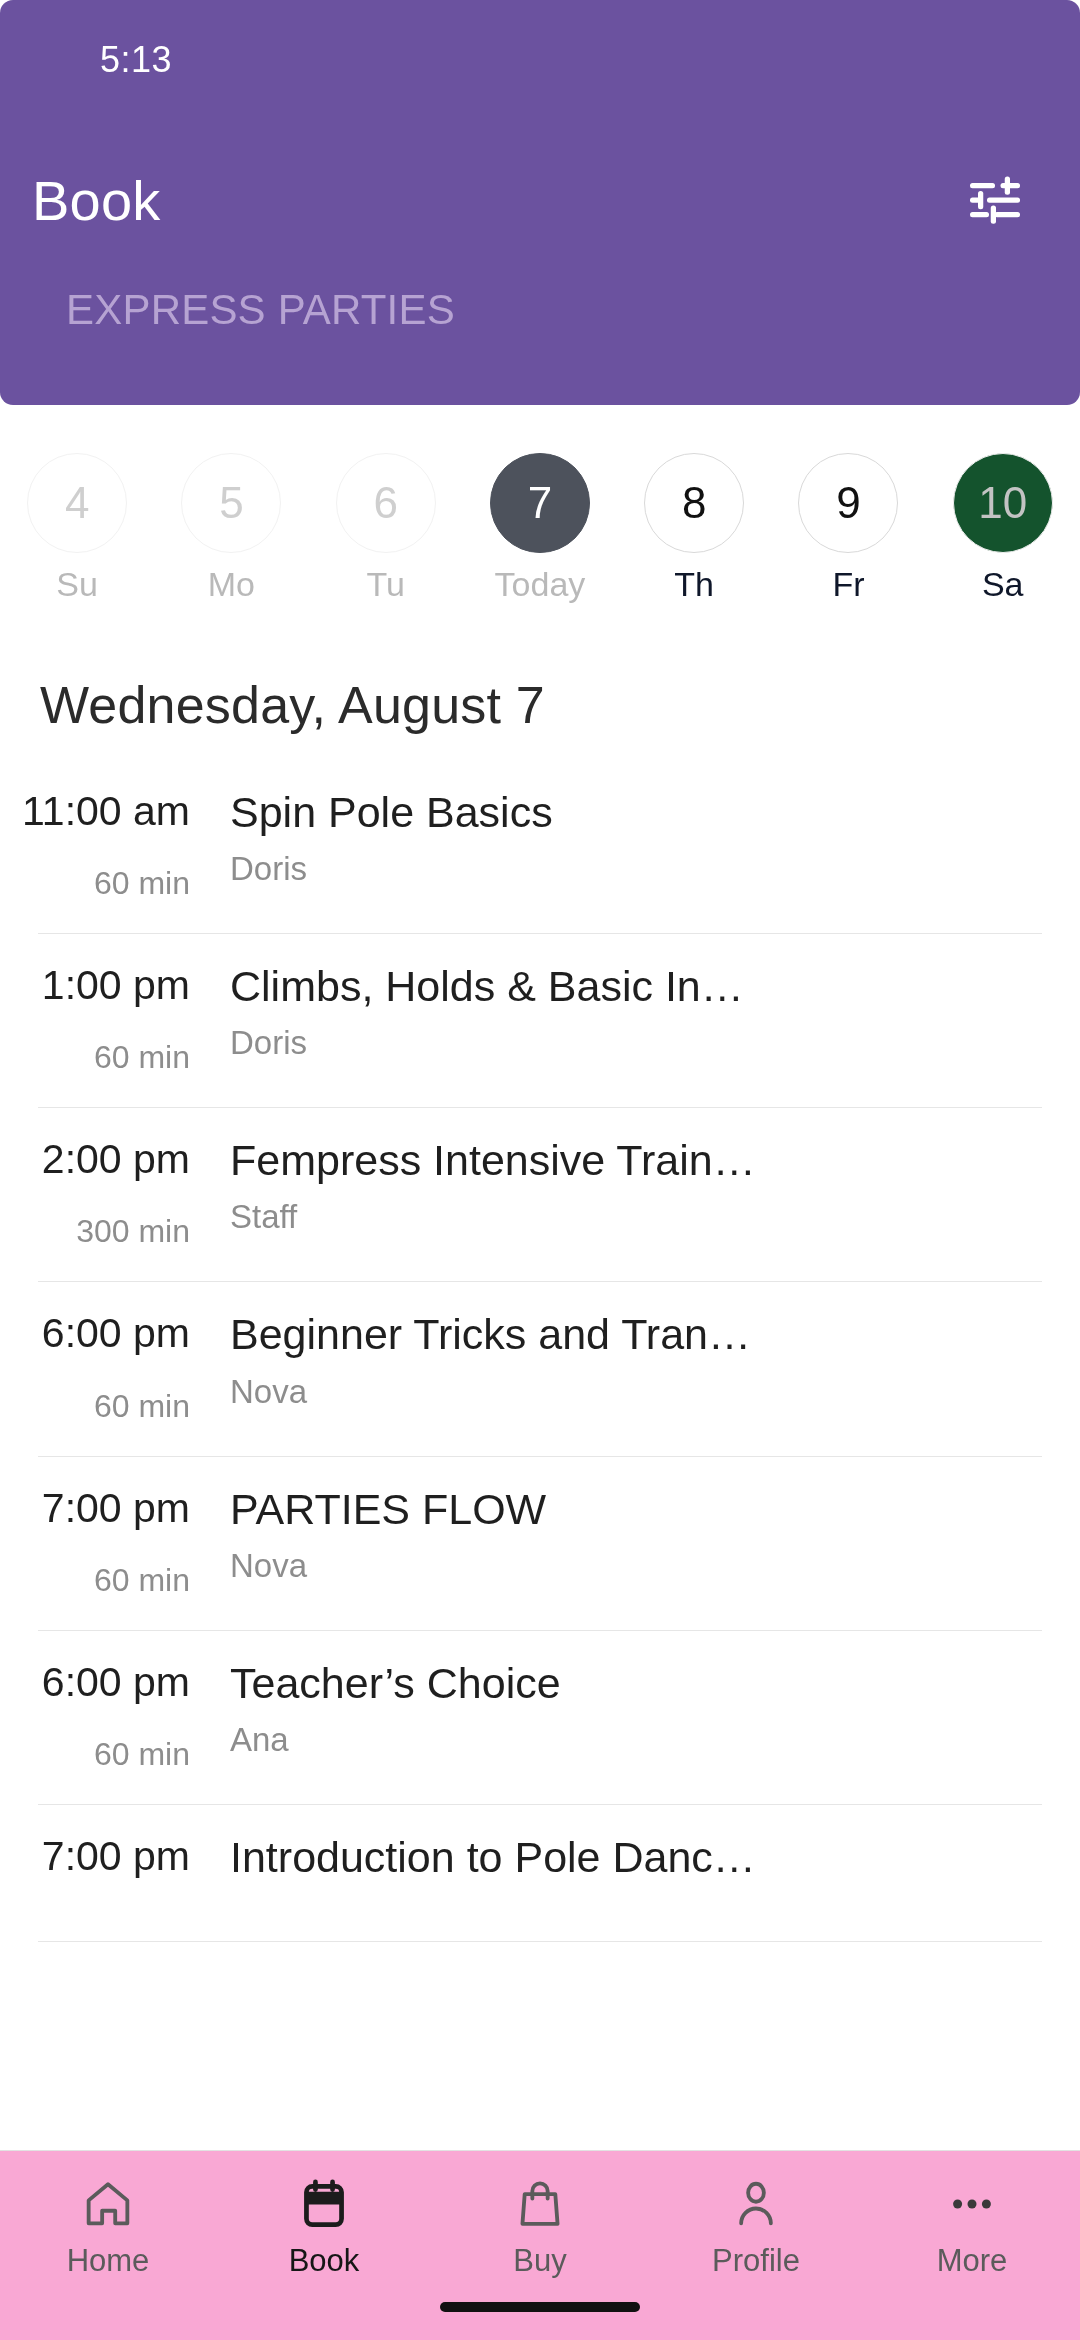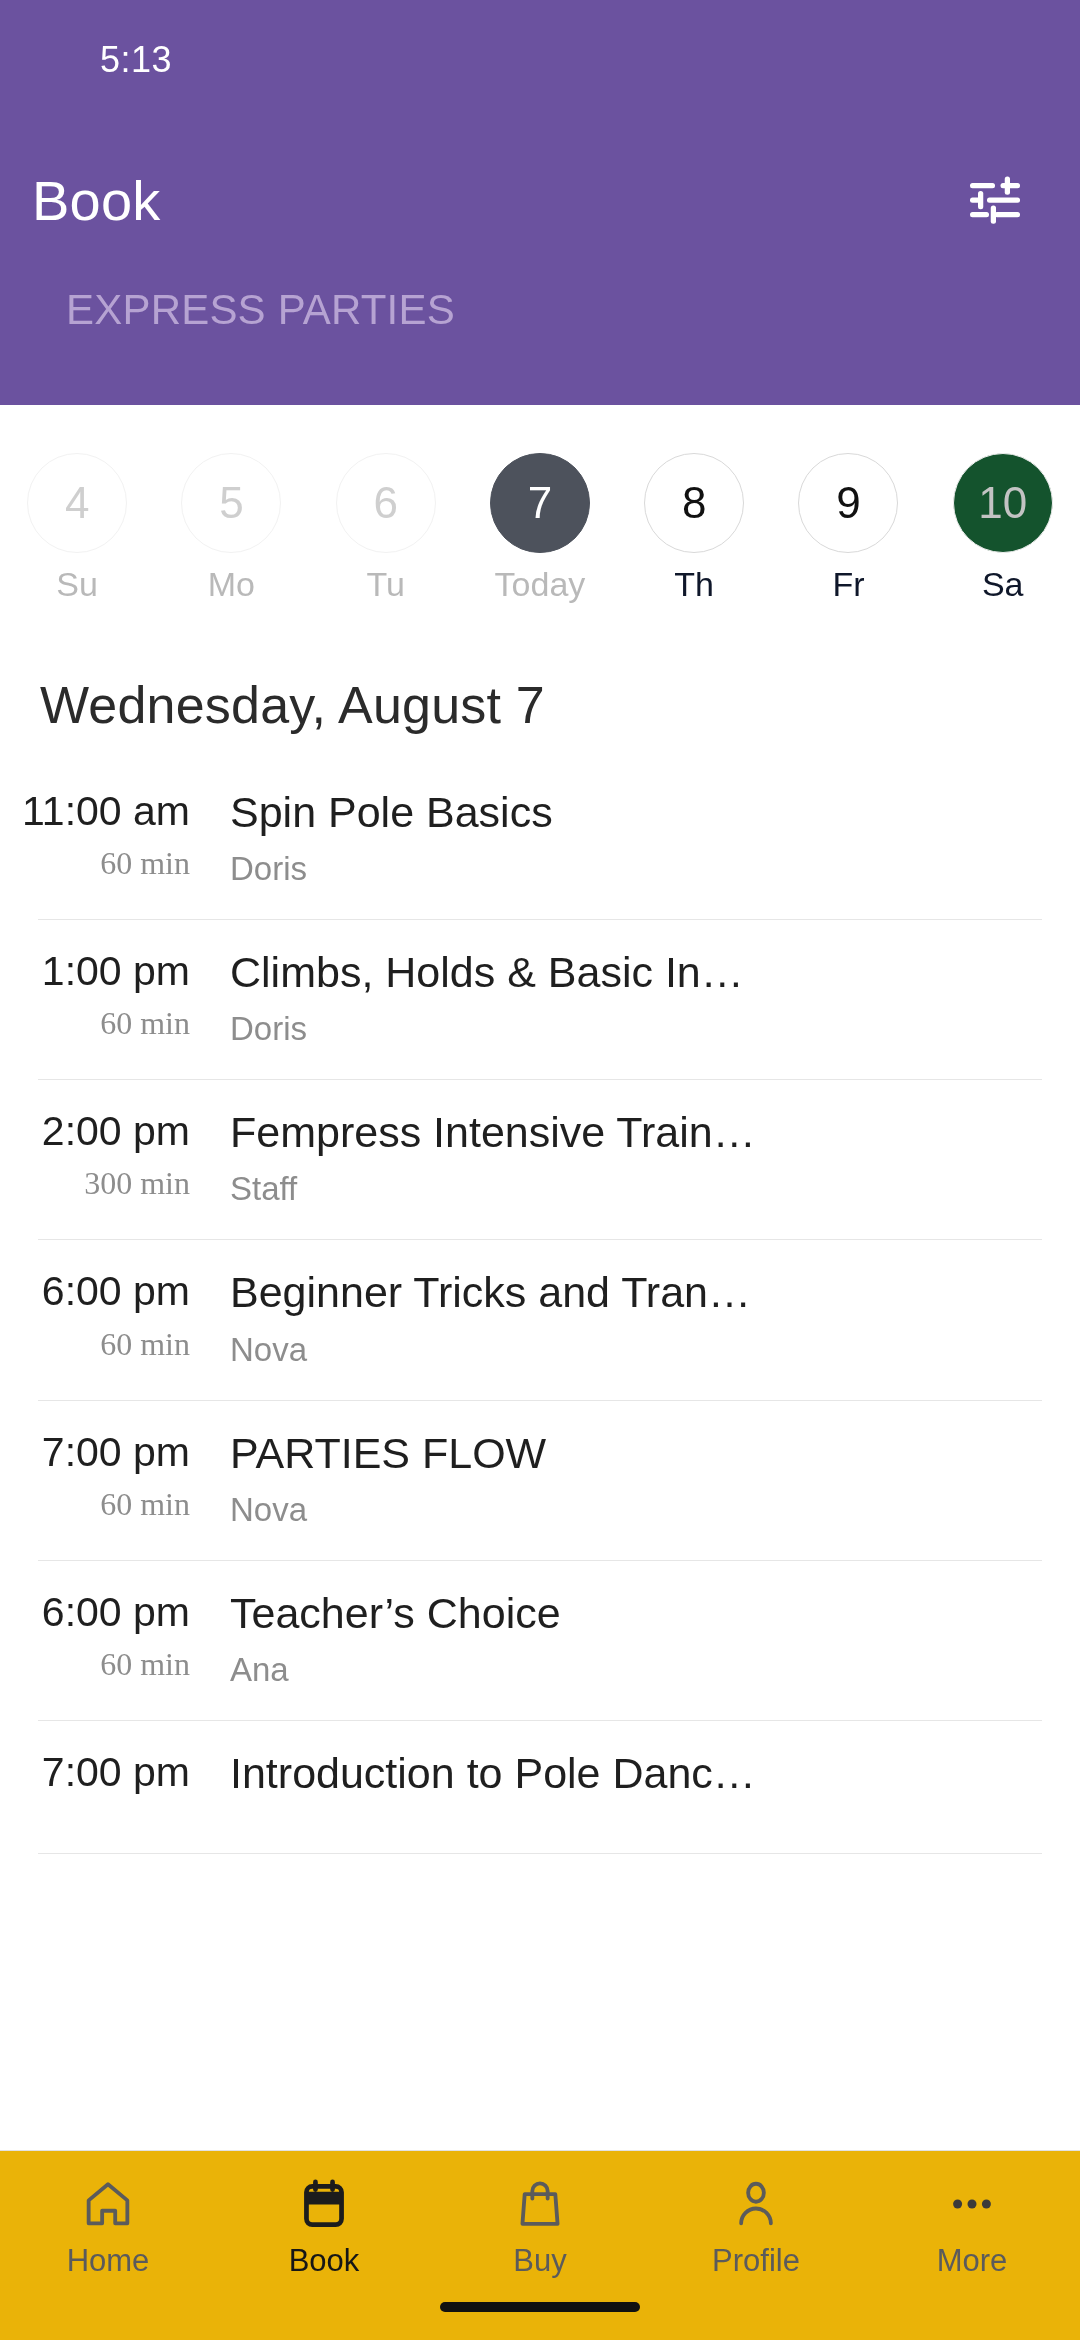--- a/index.html
+++ b/index.html
@@ -11,20 +11,21 @@
     overflow:hidden;
   }
   .screen { position:relative; width:1080px; height:2340px; display:flex; flex-direction:column; }
 
   
   .header {
     background:#6b529f;
     height:405px;
     flex:0 0 405px;
     position:relative;
+    border-radius:13px;
   }
   .statusbar {
     height:120px;
     display:flex; align-items:center;
     padding-left:100px;
   }
   .status-time {
     color:#ffffff; font-size:36px; letter-spacing:0.5px;
   }
   .appbar {
@@ -112,42 +113,42 @@
   .col-time {
     width:152px;
     flex:0 0 152px;
     display:flex; flex-direction:column; align-items:flex-end;
     padding-right:0;
   }
   .time {
     font-size:41px; color:#1f1f1f; line-height:1.15; white-space:nowrap;
   }
   .duration {
-    font-size:32px; color:#8d8d8d; margin-top:10px; white-space:nowrap;font-family:Liberation Serif, serif;
+    font-size:32px; color:#8d8d8d; margin-top:30px; white-space:nowrap;
   }
   .col-info {
     flex:1 1 auto;
     padding-left:40px;
     overflow:hidden;
   }
   .classname {
     font-size:43px; color:#1f1f1f; line-height:1.12;
     white-space:nowrap; overflow:hidden;
   }
   .instructor {
     font-size:33px; color:#8d8d8d; margin-top:14px;
   }
 
   
   .bottomnav {
     flex:0 0 190px;
     border-top:1px solid #e2e2e2;
     display:flex; align-items:flex-start;
     padding-top:22px;
-    background:#eab308;
+    background:#f9a8d4;
   }
   .navitem {
     flex:1 1 0;
     display:flex; flex-direction:column; align-items:center;
   }
   .navicon { height:62px; display:flex; align-items:center; justify-content:center; }
   .navlabel { font-size:31px; color:#5b5b5b; margin-top:8px; }
   .navitem.active .navlabel { color:#161616; }
 
   .homeindicator {

